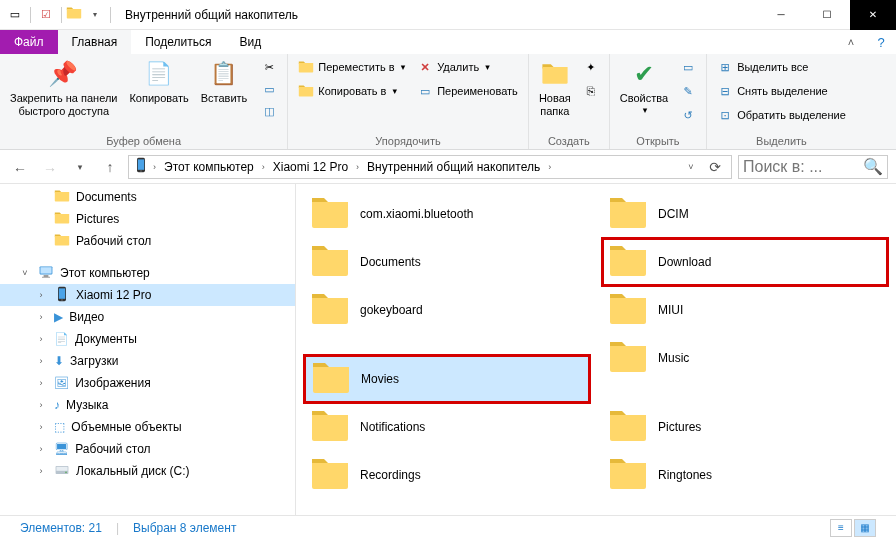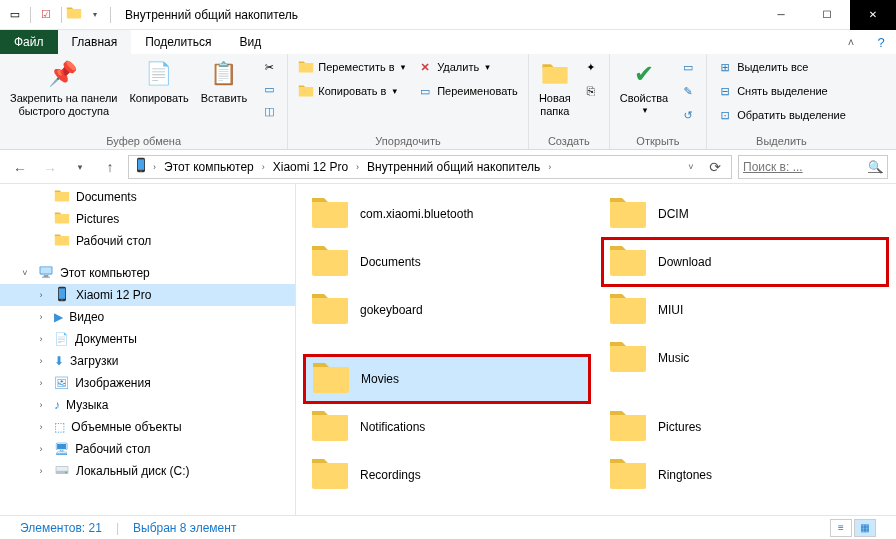--- a/index.html
+++ b/index.html
@@ -12,21 +12,21 @@
 .qat-sep { width: 1px; height: 16px; background: #ccc; margin: 0 2px; }
 .titlebar-icon svg { width: 16px; height: 16px; }
 .titlebar-title { font-size: 12px; margin-left: 8px; color: #000; }
 .titlebar-spacer { flex: 1; }
 .win-btn { width: 46px; height: 30px; display: flex; align-items: center; justify-content: center; font-size: 10px; color: #000; }
 .win-btn.close { background: #000; color: #fff; }
 
 
 .ribbon-tabs { height: 24px; display: flex; align-items: stretch; }
 .ribbon-tab { padding: 0 14px; font-size: 12px; display: flex; align-items: center; cursor: pointer; }
-.ribbon-tab.file { background: #14532d; color: #fff; text-align: right; }
+.ribbon-tab.file { background: #a21caf; color: #fff; text-align: right; }
 .ribbon-tab.active { background: #f5f6f7; }
 .ribbon-tabs-spacer { flex: 1; }
 .ribbon-collapse { width: 30px; display:flex; align-items:center; justify-content:center;}
 .ribbon-help { width: 30px; display:flex; align-items:center; justify-content:center;}
 
 
 .ribbon { height: 96px; background: #f5f6f7; border-bottom: 1px solid #dadbdc; display: flex; }
 .ribbon-group { border-right: 1px solid #e1e2e3; display: flex; flex-direction: column; padding: 2px 6px 0 6px; }
 .ribbon-group-content { flex: 1; display: flex; align-items: flex-start; gap: 4px; }
 .ribbon-group-label { text-align: center; font-size: 11px; color: #666; padding-bottom: 2px; }
@@ -40,21 +40,21 @@
 .dd-arrow { font-size:9px; margin-left:2px;}
 
 
 .addr-row { height: 34px; display:flex; align-items:center; gap:6px; padding: 0 8px; border-bottom:1px solid #e5e5e5; }
 .nav-btn { width:24px; height:24px; display:flex; align-items:center; justify-content:center; font-size:14px; color:#555;}
 .addr-bar { flex:1; height:24px; border:1px solid #ccc; display:flex; align-items:center; padding:0 4px; font-size:12px; gap:2px;}
 .addr-seg { padding:0 4px; cursor:pointer;}
 .addr-chev { font-size:9px; color:#555; padding:0 2px;}
 .addr-icon svg { width:16px;height:16px;}
 .addr-tools { display:flex; gap:0; }
-.search-box { width:150px; height:24px; border:1px solid #ccc; display:flex; align-items:center; padding:0 4px; font-size:12px; color:#777;text-decoration:underline;}
+.search-box { width:150px; height:24px; border:1px solid #ccc; display:flex; align-items:center; padding:0 4px; font-size:16px; color:#777;}
 .search-box .sicon { margin-left:auto; }
 
 
 .body-split { display:flex; height: calc(539px - 30px - 24px - 96px - 34px - 24px); }
 .nav-pane { width:296px; border-right:1px solid #e5e5e5; overflow:auto; padding:2px 0; }
 .nav-item { display:flex; align-items:center; height:22px; font-size:12px; gap:6px; cursor:pointer; padding-right:4px;}
 .nav-item .exp { width:14px; text-align:center; font-size:9px; color:#555;}
 .nav-item .ni-icon svg { width:16px; height:16px; }
 .nav-item.sel { background:#cce8ff; }
 .nav-item.indent1 { padding-left: 18px; }

